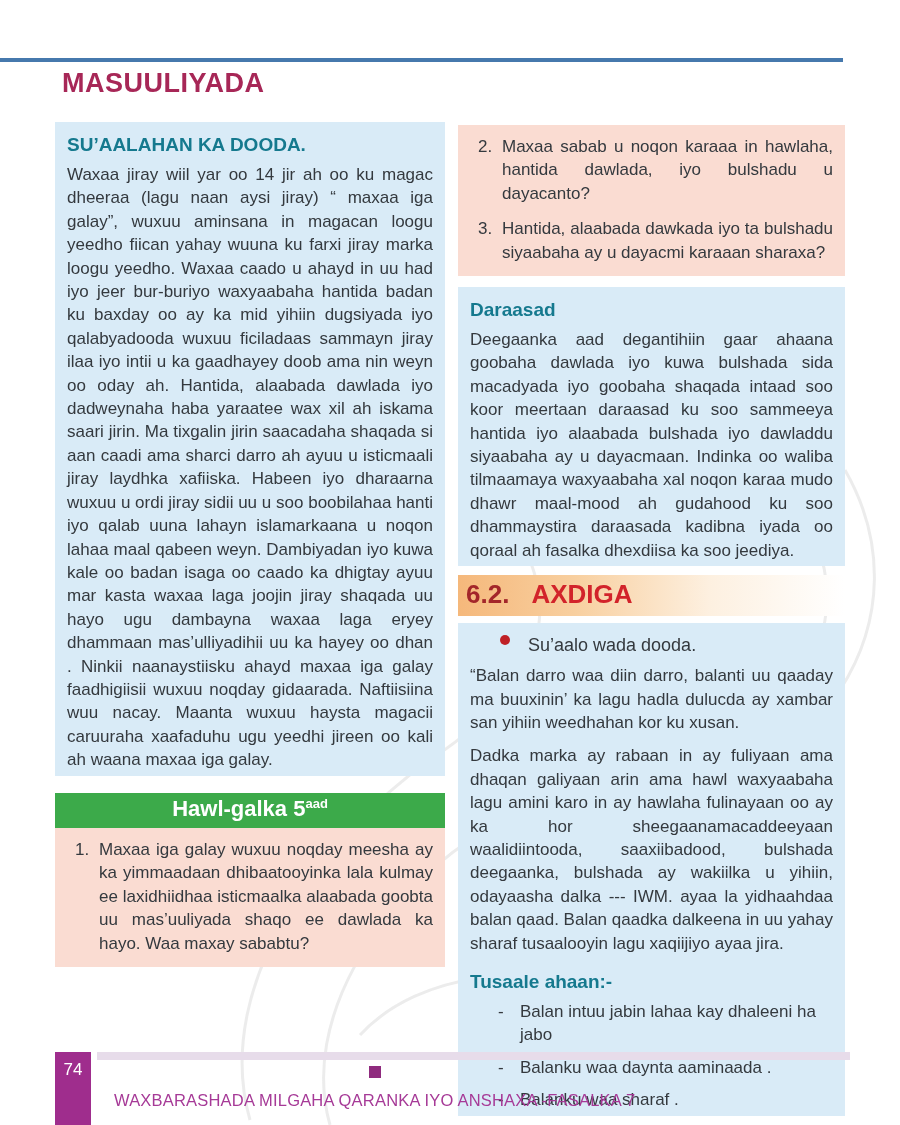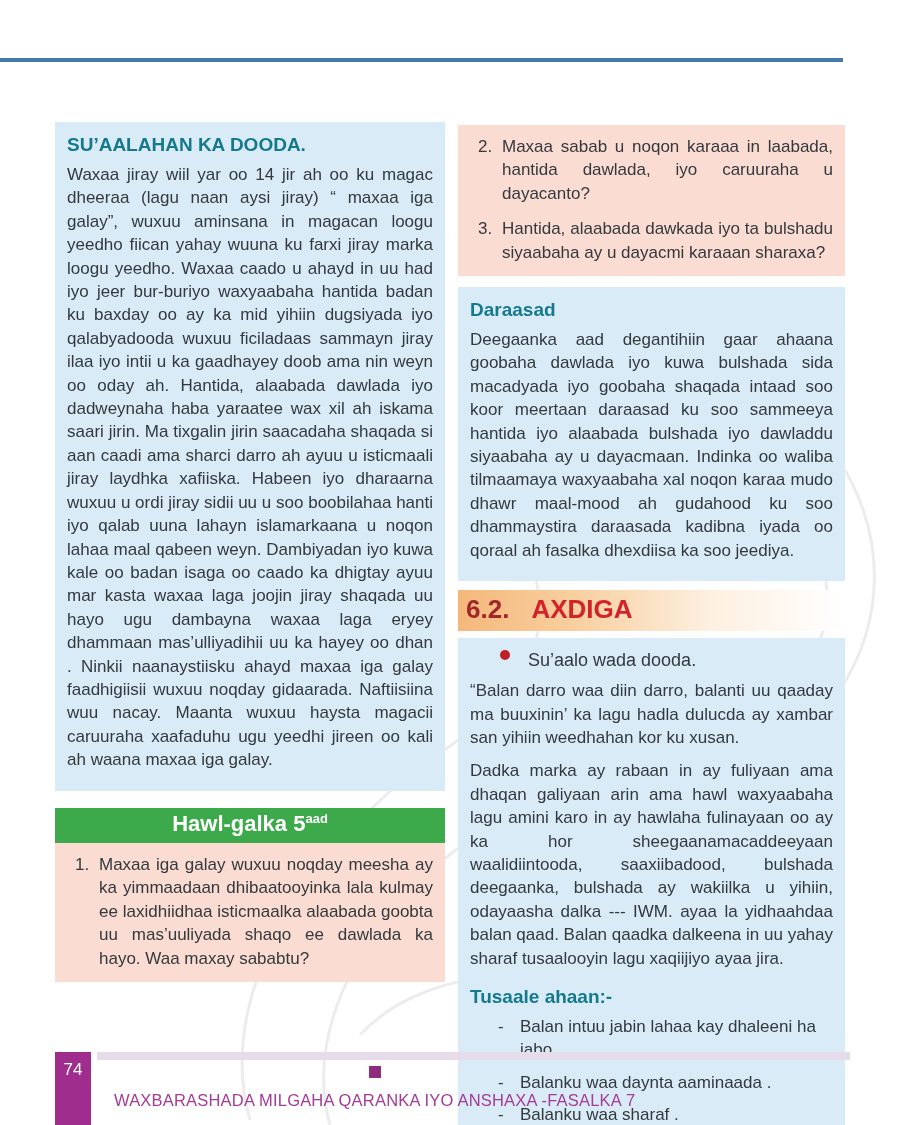--- a/index.html
+++ b/index.html
@@ -5,21 +5,21 @@
   html,body{margin:0;padding:0;background:#fff;}
   .page{
     position:relative;width:900px;height:1125px;overflow:hidden;background:#ffffff;
     font-family:"Liberation Sans","DejaVu Sans",sans-serif;color:#34393e;
   }
   .watermark{position:absolute;inset:0;pointer-events:none;}
   .rule-top{position:absolute;left:0;top:58px;width:843px;height:4px;background:#4679ad;}
   .page-title{position:absolute;left:62px;top:68px;font-size:27px;font-weight:600;color:#a72757;letter-spacing:.5px;}
   .col-left{position:absolute;left:55px;top:122px;width:390px;}
   .col-right{position:absolute;left:458px;top:125px;width:387px;}
-  .box-blue{background:#d9ebf7;padding:10px 12px 19px;}
+  .box-blue{background:#d9ebf7;padding:10px 12px 4px;}
   .box-pink{background:#fadcd2;padding:10px 12px 12px;}
   .teal-heading{color:#15798e;font-weight:700;font-size:19px;margin:2px 0 7px;}
   .body-p{font-size:17px;line-height:23.4px;text-align:justify;margin:0 0 10px;}
   .body-p:last-child{margin-bottom:0;}
   .banner-green{background:#3caa4a;color:#ffffff;text-align:center;font-size:22px;font-weight:600;padding:3px 0 6px;margin-top:17px;}
   .banner-green sup{font-size:13px;}
   .num-item{display:flex;font-size:17px;line-height:23.4px;margin:0 0 12px;}
   .num-item:last-child{margin-bottom:0;}
   .num-item .num{flex:none;width:24px;margin-left:8px;}
   .num-item .num-text{flex:1;text-align:justify;}
@@ -47,20 +47,21 @@
     <g fill="none" stroke="#e2e2e2" stroke-width="3" opacity="0.65">
       <path d="M250,1120 C210,980 330,830 430,760 C520,700 560,640 530,560"></path>
       <path d="M330,1125 C300,1020 380,900 470,840"></path>
       <path d="M845,470 C885,540 885,620 840,690"></path>
       <path d="M805,520 C835,570 835,630 800,680"></path>
       <path d="M360,1035 C420,970 540,960 600,1000"></path>
     </g>
   </svg>
 
   <div class="rule-top"></div>
+  <div class="page-title">MASUULIYADA</div>
 
   <div class="col-left">
     <div class="box-blue">
       <div class="teal-heading">SU’AALAHAN KA DOODA.</div>
       <p class="body-p">Waxaa jiray wiil yar oo 14 jir ah oo ku magac dheeraa (lagu naan aysi jiray) “ maxaa iga galay”, wuxuu aminsana in magacan loogu yeedho fiican yahay wuuna ku farxi jiray marka loogu yeedho. Waxaa caado u ahayd in uu had iyo jeer bur-buriyo waxyaabaha hantida badan ku baxday oo ay ka mid yihiin dugsiyada iyo qalabyadooda wuxuu ficiladaas sammayn jiray ilaa iyo intii u ka gaadhayey doob ama nin weyn oo oday ah. Hantida, alaabada dawlada iyo dadweynaha haba yaraatee wax xil ah iskama saari jirin. Ma tixgalin jirin saacadaha shaqada si aan caadi ama sharci darro ah ayuu u isticmaali jiray laydhka xafiiska. Habeen iyo dharaarna wuxuu u ordi jiray sidii uu u soo boobilahaa hanti iyo qalab uuna lahayn islamarkaana u noqon lahaa maal qabeen weyn. Dambiyadan iyo kuwa kale oo badan isaga oo caado ka dhigtay ayuu mar kasta waxaa laga joojin jiray shaqada uu hayo ugu dambayna waxaa laga eryey dhammaan mas’ulliyadihii uu ka hayey oo dhan . Ninkii naanaystiisku ahayd maxaa iga galay faadhigiisii wuxuu noqday gidaarada. Naftiisiina wuu nacay. Maanta wuxuu haysta magacii caruuraha xaafaduhu ugu yeedhi jireen oo kali ah waana maxaa iga galay.</p>
     </div>
 
     <div class="banner-green">
       <span>Hawl-galka 5</span><sup>aad</sup>
     </div>
@@ -70,21 +71,21 @@
         <span class="num">1.</span>
         <span class="num-text">Maxaa iga galay wuxuu noqday meesha ay ka yimmaadaan dhibaatooyinka lala kulmay ee laxidhiidhaa isticmaalka alaabada goobta uu mas’uuliyada shaqo ee dawlada ka hayo. Waa maxay sababtu?</span>
       </div>
     </div>
   </div>
 
   <div class="col-right">
     <div class="box-pink">
       <div class="num-item">
         <span class="num">2.</span>
-        <span class="num-text">Maxaa sabab u noqon karaaa in laabada, hantida dawlada, iyo caruuraha u dayacanto?</span>
+        <span class="num-text">Maxaa sabab u noqon karaaa in hawlaha, hantida dawlada, iyo bulshadu u dayacanto?</span>
       </div>
       <div class="num-item">
         <span class="num">3.</span>
         <span class="num-text">Hantida, alaabada dawkada iyo ta bulshadu siyaabaha ay u dayacmi karaaan sharaxa?</span>
       </div>
     </div>
 
     <div class="box-blue" style="margin-top:11px;">
       <div class="teal-heading">Daraasad</div>
       <p class="body-p">Deegaanka aad degantihiin gaar ahaana goobaha dawlada iyo kuwa bulshada sida macadyada iyo goobaha shaqada intaad soo koor meertaan daraasad ku soo sammeeya hantida iyo alaabada bulshada iyo dawladdu siyaabaha ay u dayacmaan. Indinka oo waliba tilmaamaya waxyaabaha xal noqon karaa mudo dhawr maal-mood ah gudahood ku soo dhammaystira daraasada kadibna iyada oo qoraal ah fasalka dhexdiisa ka soo jeediya.</p>

